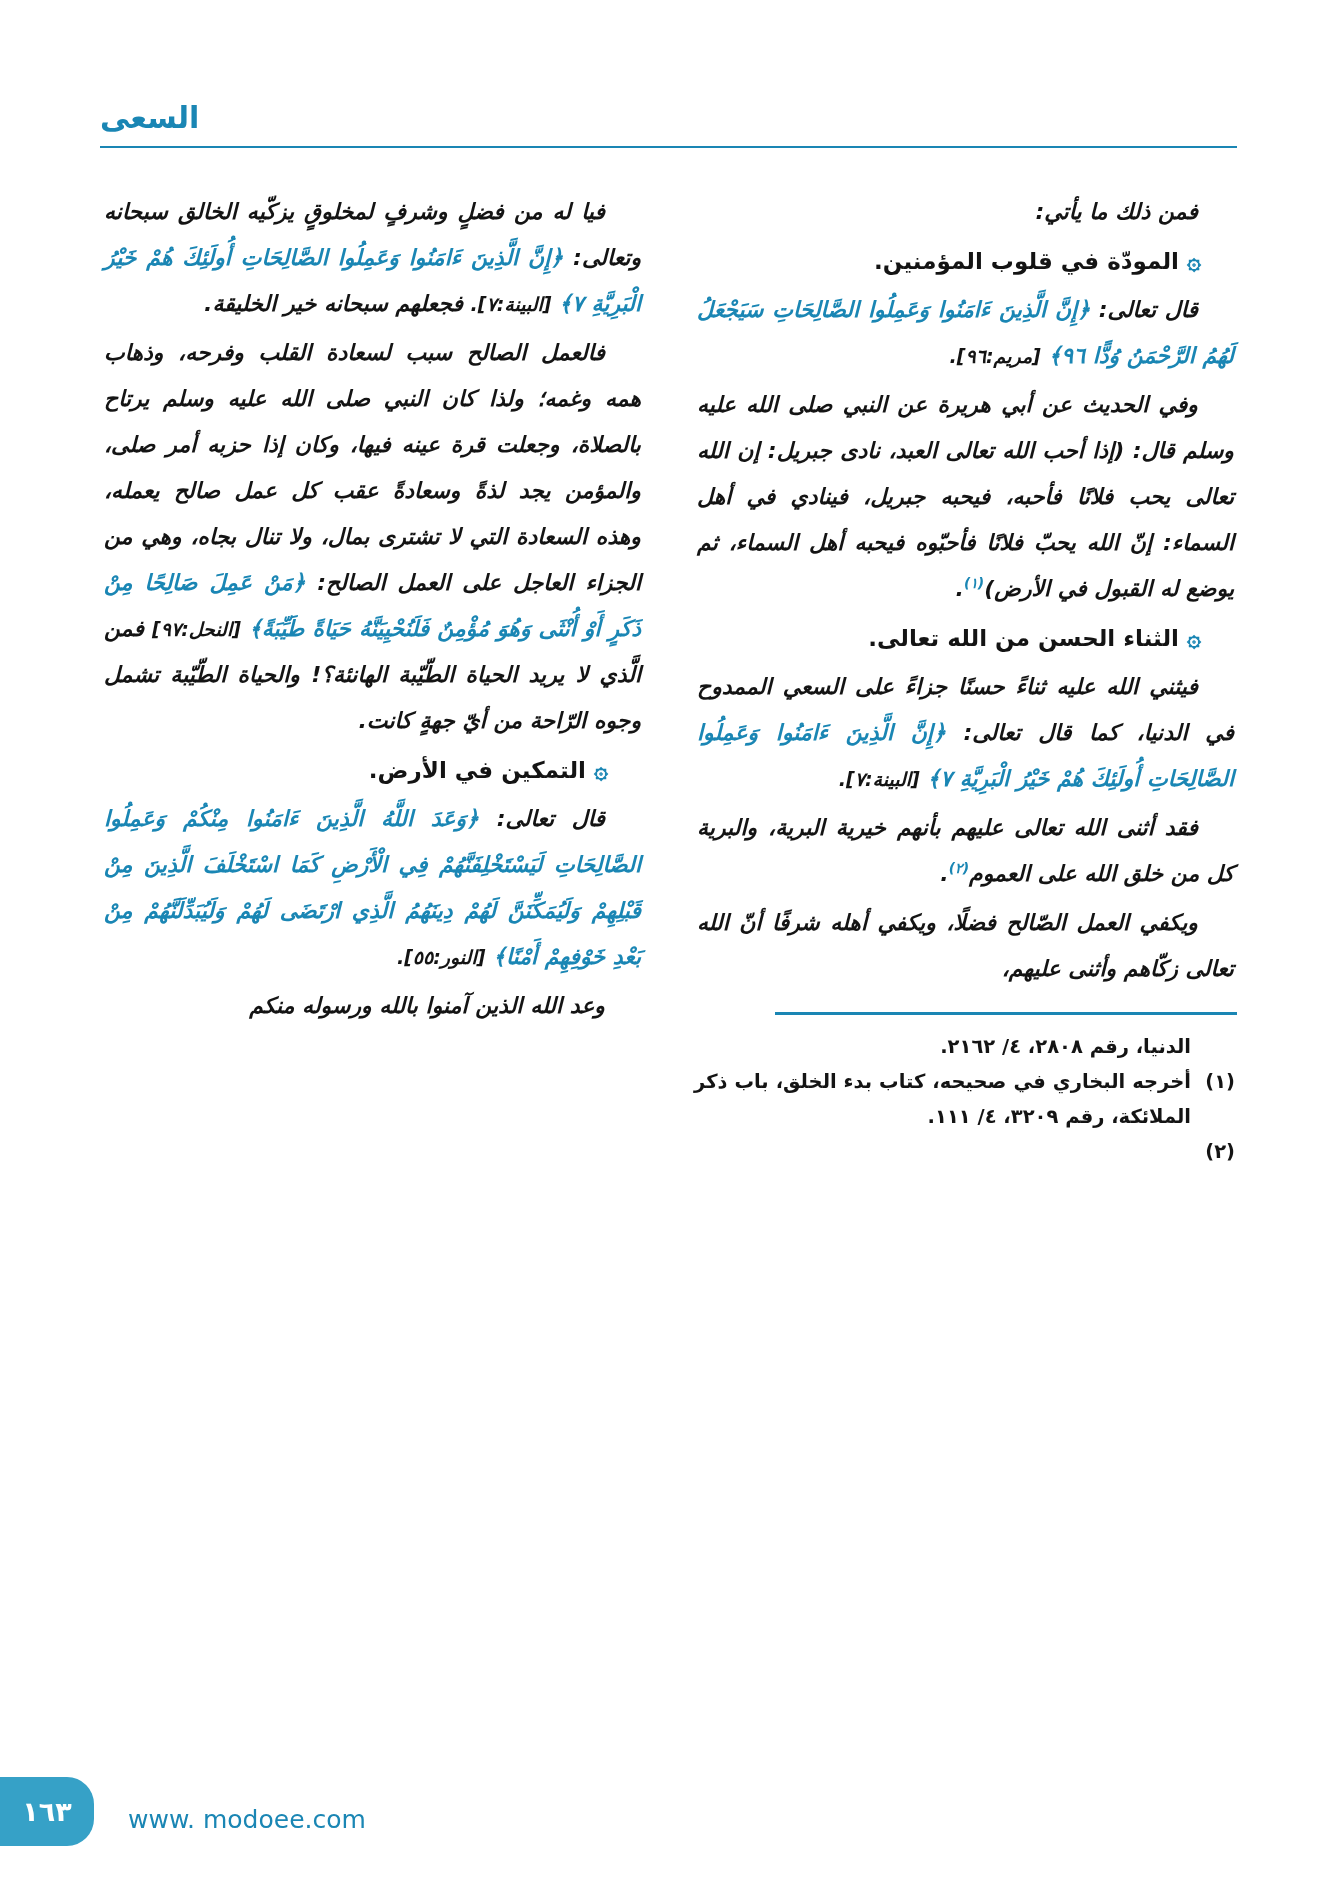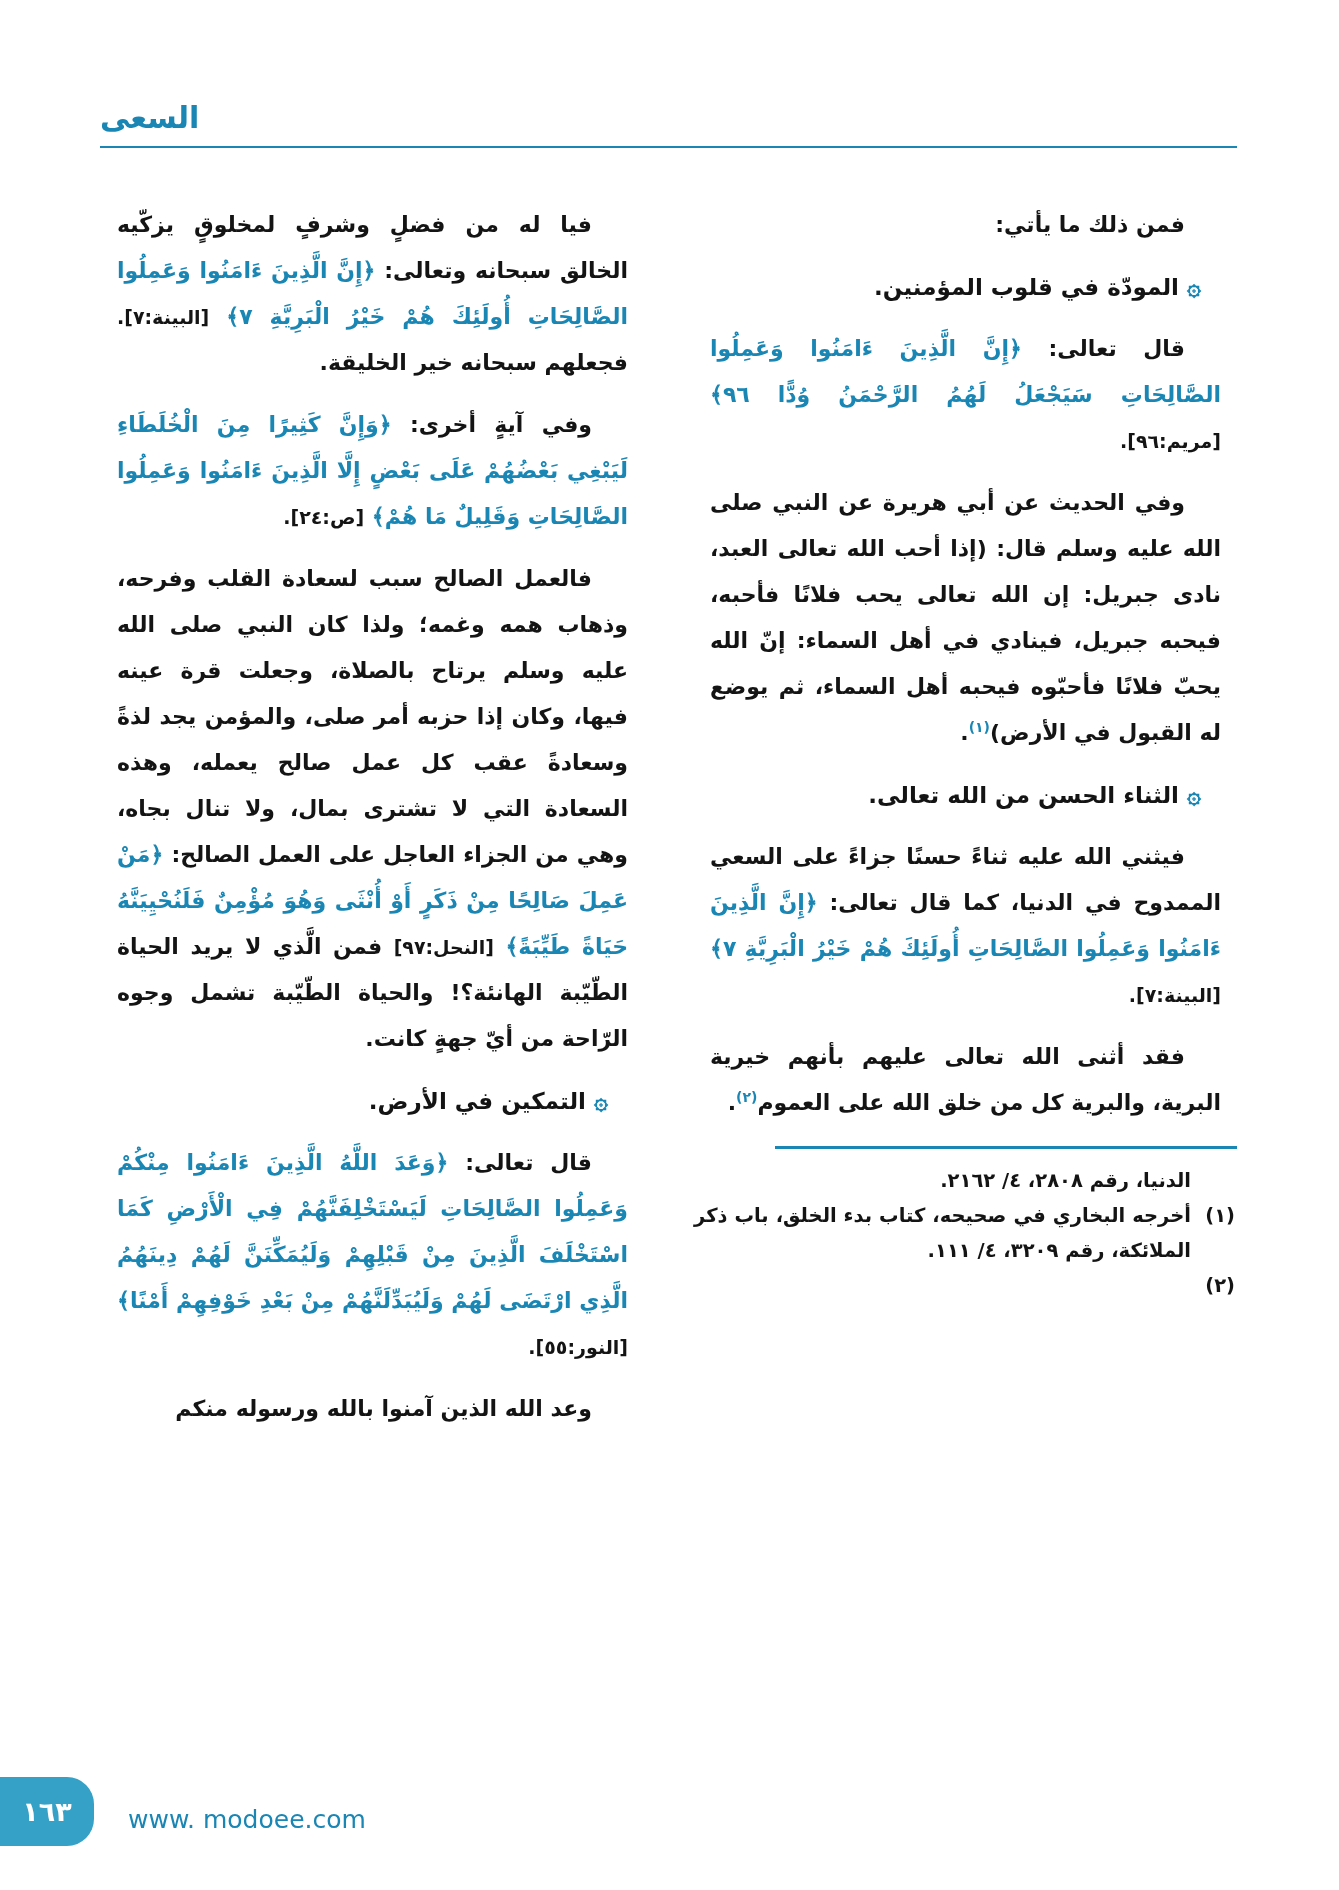--- a/index.html
+++ b/index.html
@@ -37,27 +37,28 @@
   }
   .content{
     position:absolute;
     top:186px; left:100px; right:102px;
     display:flex;
     direction:rtl;
     gap:50px;
   }
   .column{ width:543px; direction:rtl; }
   .para{
-    margin:16px;
+    margin:3px;
     font-size:22px;
     font-weight:bold;
     color:var(--body-text);
     line-height:46px;
     text-align:justify;
     text-indent:36px;
+    font-style:italic;
   }
   .heading{
     font-size:23px;
     font-weight:bold;
     color:var(--body-text);
     line-height:46px;
     text-indent:36px;
   }
   .ornament{ color:var(--accent); font-size:24px; }
   .quran{ color:var(--accent); }
@@ -115,35 +116,35 @@
 
     <section class="column">
       <div class="col-body">
           <p class="para"><span class="run">فمن ذلك ما يأتي:</span></p>
           <div class="heading"><span class="ornament">۞</span><span class="heading-text"> المودّة في قلوب المؤمنين.</span></div>
           <p class="para"><span class="run">قال تعالى: </span><span class="quran">﴿إِنَّ الَّذِينَ ءَامَنُوا وَعَمِلُوا الصَّالِحَاتِ سَيَجْعَلُ لَهُمُ الرَّحْمَنُ وُدًّا ٩٦﴾ </span><span class="ref">[مريم:٩٦].</span></p>
           <p class="para"><span class="run">وفي الحديث عن أبي هريرة عن النبي صلى الله عليه وسلم قال: (إذا أحب الله تعالى العبد، نادى جبريل: إن الله تعالى يحب فلانًا فأحبه، فيحبه جبريل، فينادي في أهل السماء: إنّ الله يحبّ فلانًا فأحبّوه فيحبه أهل السماء، ثم يوضع له القبول في الأرض)</span><span class="fnref">(١)</span><span class="run">.</span></p>
           <div class="heading"><span class="ornament">۞</span><span class="heading-text"> الثناء الحسن من الله تعالى.</span></div>
           <p class="para"><span class="run">فيثني الله عليه ثناءً حسنًا جزاءً على السعي الممدوح في الدنيا، كما قال تعالى: </span><span class="quran">﴿إِنَّ الَّذِينَ ءَامَنُوا وَعَمِلُوا الصَّالِحَاتِ أُولَئِكَ هُمْ خَيْرُ الْبَرِيَّةِ ٧﴾ </span><span class="ref">[البينة:٧].</span></p>
           <p class="para"><span class="run">فقد أثنى الله تعالى عليهم بأنهم خيرية البرية، والبرية كل من خلق الله على العموم</span><span class="fnref">(٢)</span><span class="run">.</span></p>
+          <p class="para"><span class="run">ويكفي العمل الصّالح فضلًا، ويكفي أهله شرفًا أنّ الله تعالى زكّاهم وأثنى عليهم،</span></p>
         </div>
       <div class="footnotes">
         <div class="fn-sep"></div>
         <div class="fn-body">
             <div class="fn-item"><span>الدنيا، رقم ٢٨٠٨، ٤/ ٢١٦٢.</span></div>
             <div class="fn-item"><span class="fn-marker">(١)</span><span>أخرجه البخاري في صحيحه، كتاب بدء الخلق، باب ذكر الملائكة، رقم ٣٢٠٩، ٤/ ١١١.</span></div>
             <div class="fn-item"><span class="fn-marker">(٢)</span></div>
           </div>
       </div>
     </section>
 
     <section class="column">
       <div class="col-body">
           <p class="para"><span class="run">فيا له من فضلٍ وشرفٍ لمخلوقٍ يزكّيه الخالق سبحانه وتعالى: </span><span class="quran">﴿إِنَّ الَّذِينَ ءَامَنُوا وَعَمِلُوا الصَّالِحَاتِ أُولَئِكَ هُمْ خَيْرُ الْبَرِيَّةِ ٧﴾ </span><span class="ref">[البينة:٧].</span><span class="run"> فجعلهم سبحانه خير الخليقة.</span></p>
-          <p class="para"><span class="run">وفي آيةٍ أخرى: </span><span class="quran">﴿وَإِنَّ كَثِيرًا مِنَ الْخُلَطَاءِ لَيَبْغِي بَعْضُهُمْ عَلَى بَعْضٍ إِلَّا الَّذِينَ ءَامَنُوا وَعَمِلُوا الصَّالِحَاتِ وَقَلِيلٌ مَا هُمْ﴾ </span><span class="ref">[ص:٢٤].</span></p>
           <p class="para"><span class="run">فالعمل الصالح سبب لسعادة القلب وفرحه، وذهاب همه وغمه؛ ولذا كان النبي صلى الله عليه وسلم يرتاح بالصلاة، وجعلت قرة عينه فيها، وكان إذا حزبه أمر صلى، والمؤمن يجد لذةً وسعادةً عقب كل عمل صالح يعمله، وهذه السعادة التي لا تشترى بمال، ولا تنال بجاه، وهي من الجزاء العاجل على العمل الصالح: </span><span class="quran">﴿مَنْ عَمِلَ صَالِحًا مِنْ ذَكَرٍ أَوْ أُنْثَى وَهُوَ مُؤْمِنٌ فَلَنُحْيِيَنَّهُ حَيَاةً طَيِّبَةً﴾ </span><span class="ref">[النحل:٩٧]</span><span class="run"> فمن الَّذي لا يريد الحياة الطّيّبة الهانئة؟! والحياة الطّيّبة تشمل وجوه الرّاحة من أيّ جهةٍ كانت.</span></p>
           <div class="heading"><span class="ornament">۞</span><span class="heading-text"> التمكين في الأرض.</span></div>
           <p class="para"><span class="run">قال تعالى: </span><span class="quran">﴿وَعَدَ اللَّهُ الَّذِينَ ءَامَنُوا مِنْكُمْ وَعَمِلُوا الصَّالِحَاتِ لَيَسْتَخْلِفَنَّهُمْ فِي الْأَرْضِ كَمَا اسْتَخْلَفَ الَّذِينَ مِنْ قَبْلِهِمْ وَلَيُمَكِّنَنَّ لَهُمْ دِينَهُمُ الَّذِي ارْتَضَى لَهُمْ وَلَيُبَدِّلَنَّهُمْ مِنْ بَعْدِ خَوْفِهِمْ أَمْنًا﴾ </span><span class="ref">[النور:٥٥].</span></p>
           <p class="para"><span class="run">وعد الله الذين آمنوا بالله ورسوله منكم</span></p>
         </div>
     </section>
 
   </main>
 
   <div class="page-pill">

